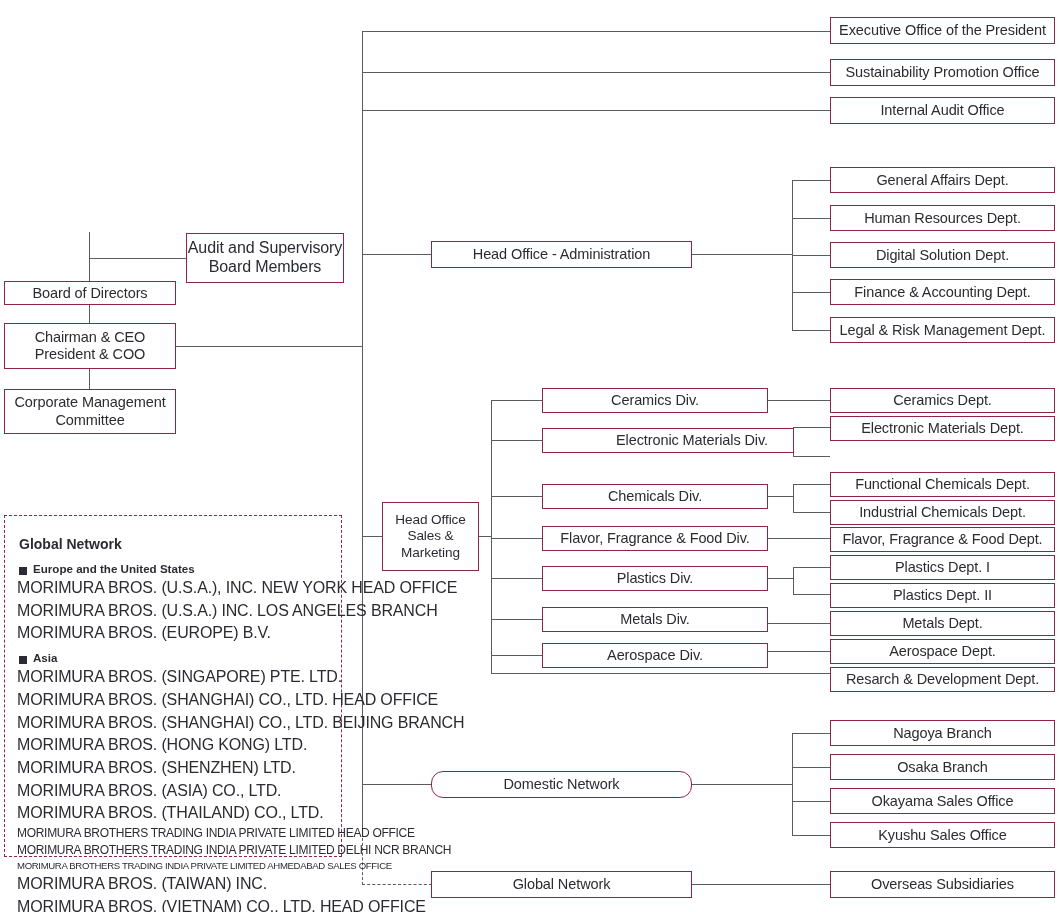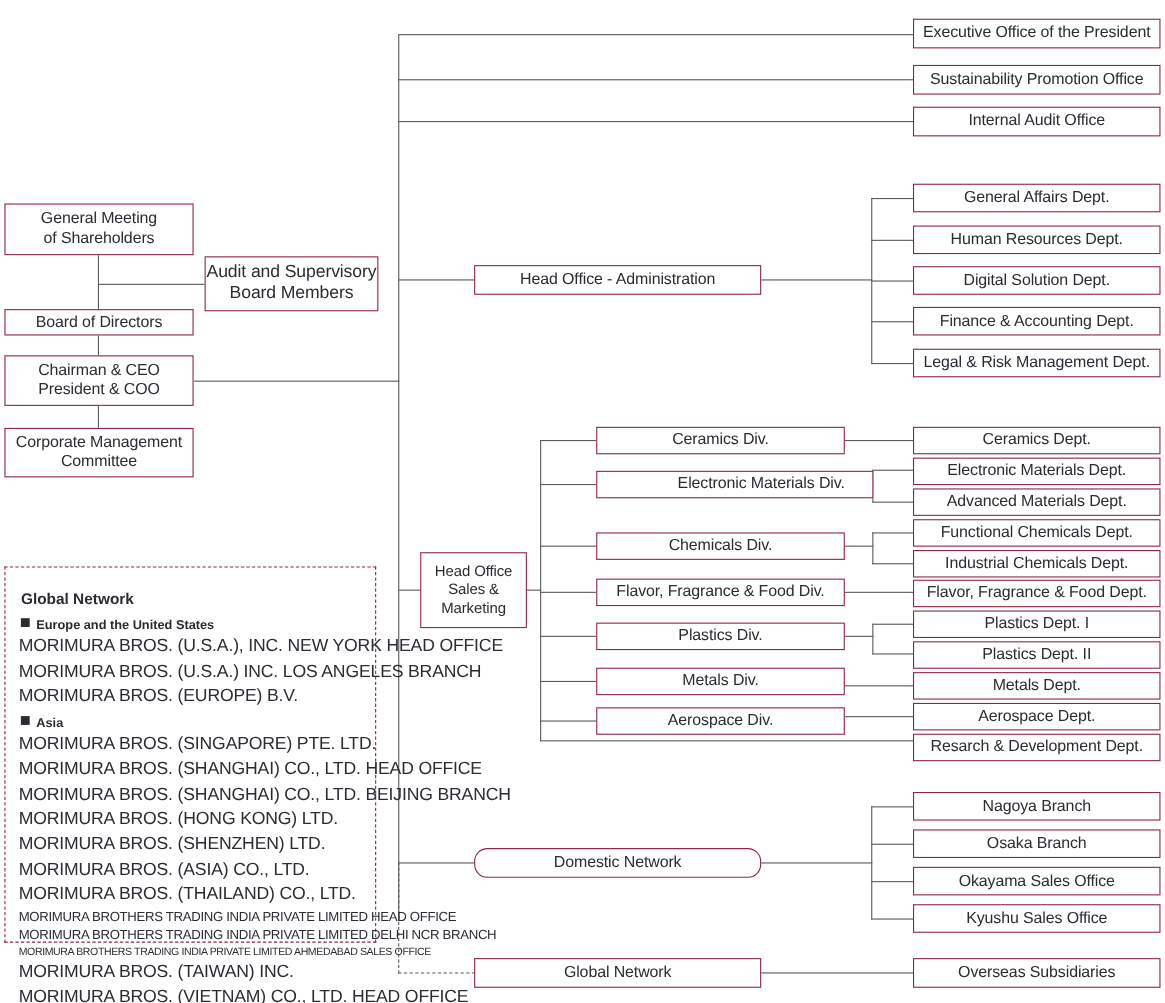--- a/index.html
+++ b/index.html
@@ -74,21 +74,21 @@
     font-weight: bold;
     color: #2b2b33;
     margin: 4px 0 10px 2px;
   }
   .gn-region {
     font-size: 11.6px;
     font-weight: bold;
     color: #2b2b33;
     margin: 6px 0 2px 2px;
     display: flex;
-    align-items: flex-start;
+    align-items: flex-end;
     gap: 6px;
   }
   .gn-bullet {
     display: inline-block;
     width: 8px;
     height: 8px;
     background: #2b2b33;
     flex: none;
   }
   .gn-item {
@@ -170,21 +170,20 @@
 
   <div class="dash-v" style="left:362px; top:784px; height:101px;"></div>
   <div class="dash-h" style="left:362px; top:884px; width:70px;"></div>
   <div class="ln h" style="left:692px; top:884px; width:138px;"></div>
 
   <div class="ln v" style="left:89px; top:232px; height:49px;"></div>
   <div class="ln h" style="left:89px; top:258px; width:98px;"></div>
   <div class="ln v" style="left:89px; top:304px; height:19px;"></div>
   <div class="ln v" style="left:89px; top:369px; height:20px;"></div>
 
-  <div class="box multiline" style="left:4px; top:185px; width:172px; height:47px;">General Meeting<br>of Shareholders</div>
 
   <div class="box multiline" style="left:186px; top:233px; width:158px; height:50px; font-size:16px;">Audit and Supervisory<br>Board Members</div>
 
   <div class="box" style="left:4px; top:281px; width:172px; height:24px;">Board of Directors</div>
 
   <div class="box multiline" style="left:4px; top:323px; width:172px; height:46px;">Chairman &amp; CEO<br>President &amp; COO</div>
 
   <div class="box multiline" style="left:4px; top:389px; width:172px; height:45px;">Corporate Management<br>Committee</div>
 
   <div class="box" style="left:830px; top:17px; width:225px; height:27px;">Executive Office of the President</div>
@@ -204,21 +203,20 @@
   <div class="box" style="left:542px; top:388px; width:226px; height:25px;">Ceramics Div.</div>
   <div class="box" style="left:542px; top:428px; width:252px; height:25px;padding-left:48px;">Electronic Materials Div.</div>
   <div class="box" style="left:542px; top:484px; width:226px; height:25px;">Chemicals Div.</div>
   <div class="box" style="left:542px; top:526px; width:226px; height:25px;">Flavor, Fragrance &amp; Food Div.</div>
   <div class="box" style="left:542px; top:566px; width:226px; height:25px;">Plastics Div.</div>
   <div class="box" style="left:542px; top:607px; width:226px; height:25px;">Metals Div.</div>
   <div class="box" style="left:542px; top:643px; width:226px; height:25px;">Aerospace Div.</div>
 
   <div class="box" style="left:830px; top:388px; width:225px; height:25px;">Ceramics Dept.</div>
   <div class="box" style="left:830px; top:416px; width:225px; height:25px;">Electronic Materials Dept.</div>
-  <div class="box" style="left:830px; top:444px; width:225px; height:25px;">Advanced Materials Dept.</div>
   <div class="box" style="left:830px; top:472px; width:225px; height:25px;">Functional Chemicals Dept.</div>
   <div class="box" style="left:830px; top:500px; width:225px; height:25px;">Industrial Chemicals Dept.</div>
   <div class="box" style="left:830px; top:527px; width:225px; height:25px;">Flavor, Fragrance &amp; Food Dept.</div>
   <div class="box" style="left:830px; top:555px; width:225px; height:25px;">Plastics Dept.  I</div>
   <div class="box" style="left:830px; top:583px; width:225px; height:25px;">Plastics Dept.  II</div>
   <div class="box" style="left:830px; top:611px; width:225px; height:25px;">Metals Dept.</div>
   <div class="box" style="left:830px; top:639px; width:225px; height:25px;">Aerospace Dept.</div>
   <div class="box" style="left:830px; top:667px; width:225px; height:25px;">Resarch &amp; Development Dept.</div>
 
   <div class="box" style="left:431px; top:771px; width:261px; height:27px;border-radius:12px;">Domestic  Network</div>

